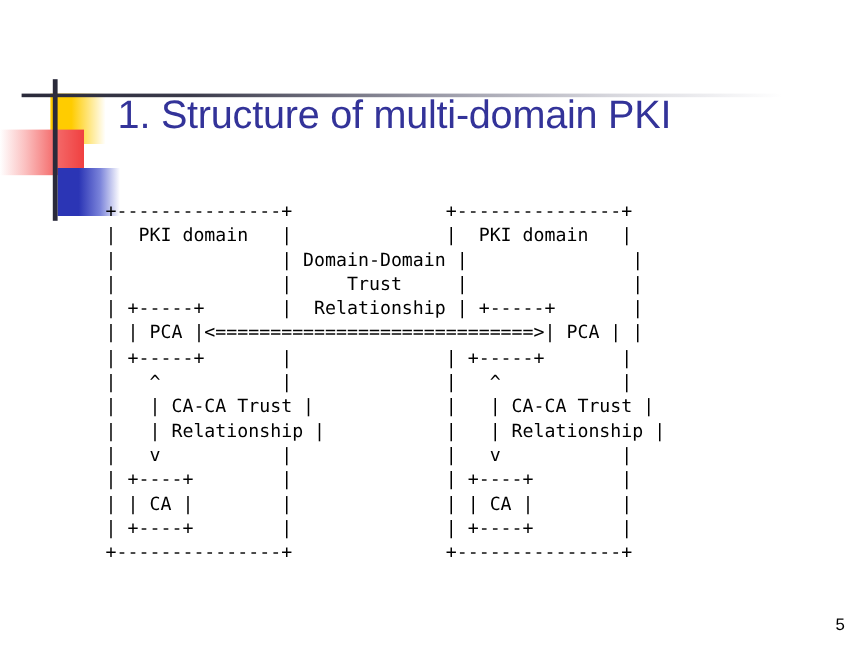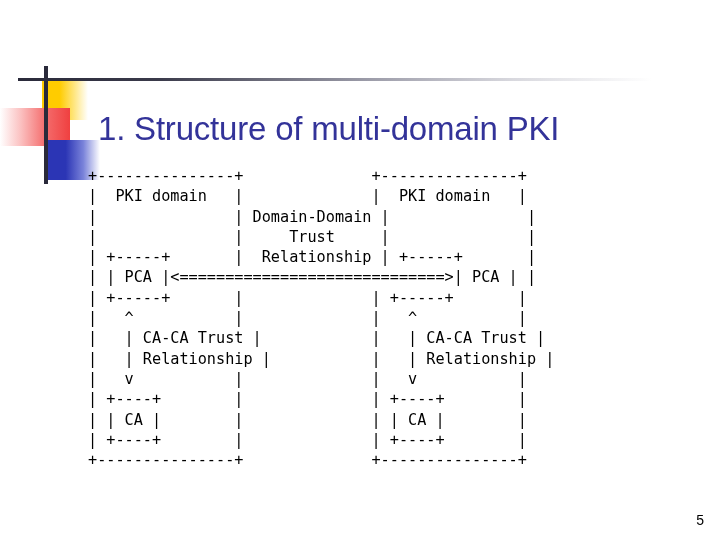--- a/index.html
+++ b/index.html
@@ -67,21 +67,20 @@
   
   #page-title {
     position: absolute;
     left: 98px;
     top: 79px;
     font-size: 33px;
     font-weight: 400;
     letter-spacing: -0.2px;
     white-space: nowrap;
     line-height: 1.05;
-    margin-top: 33px;
   }
 
   
   #ascii-diagram {
     position: absolute;
     left: 88px;
     top: 166px;
     font-family: "DejaVu Sans Mono", "Liberation Mono", monospace;
     font-size: 15.2px;
     line-height: 20.3px;

